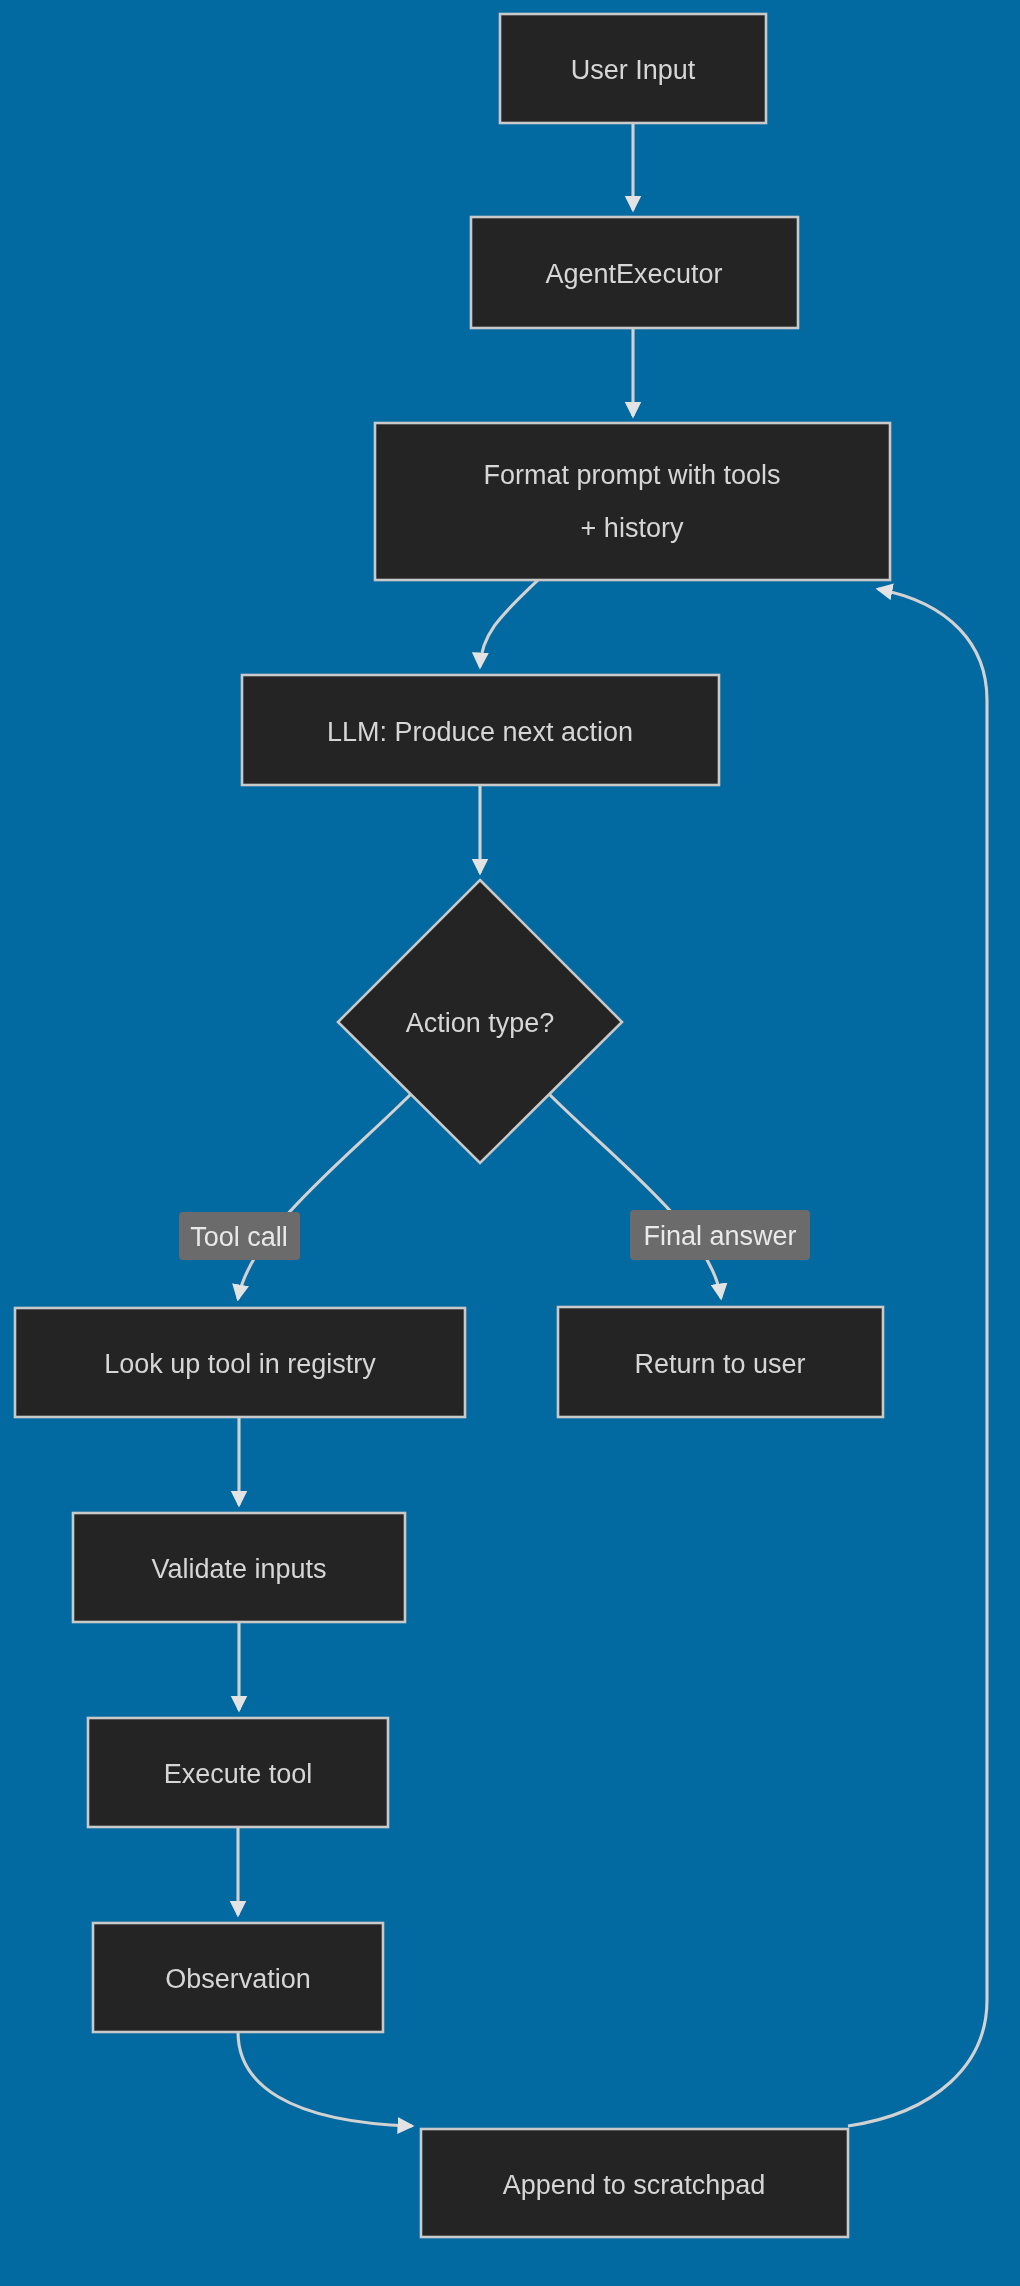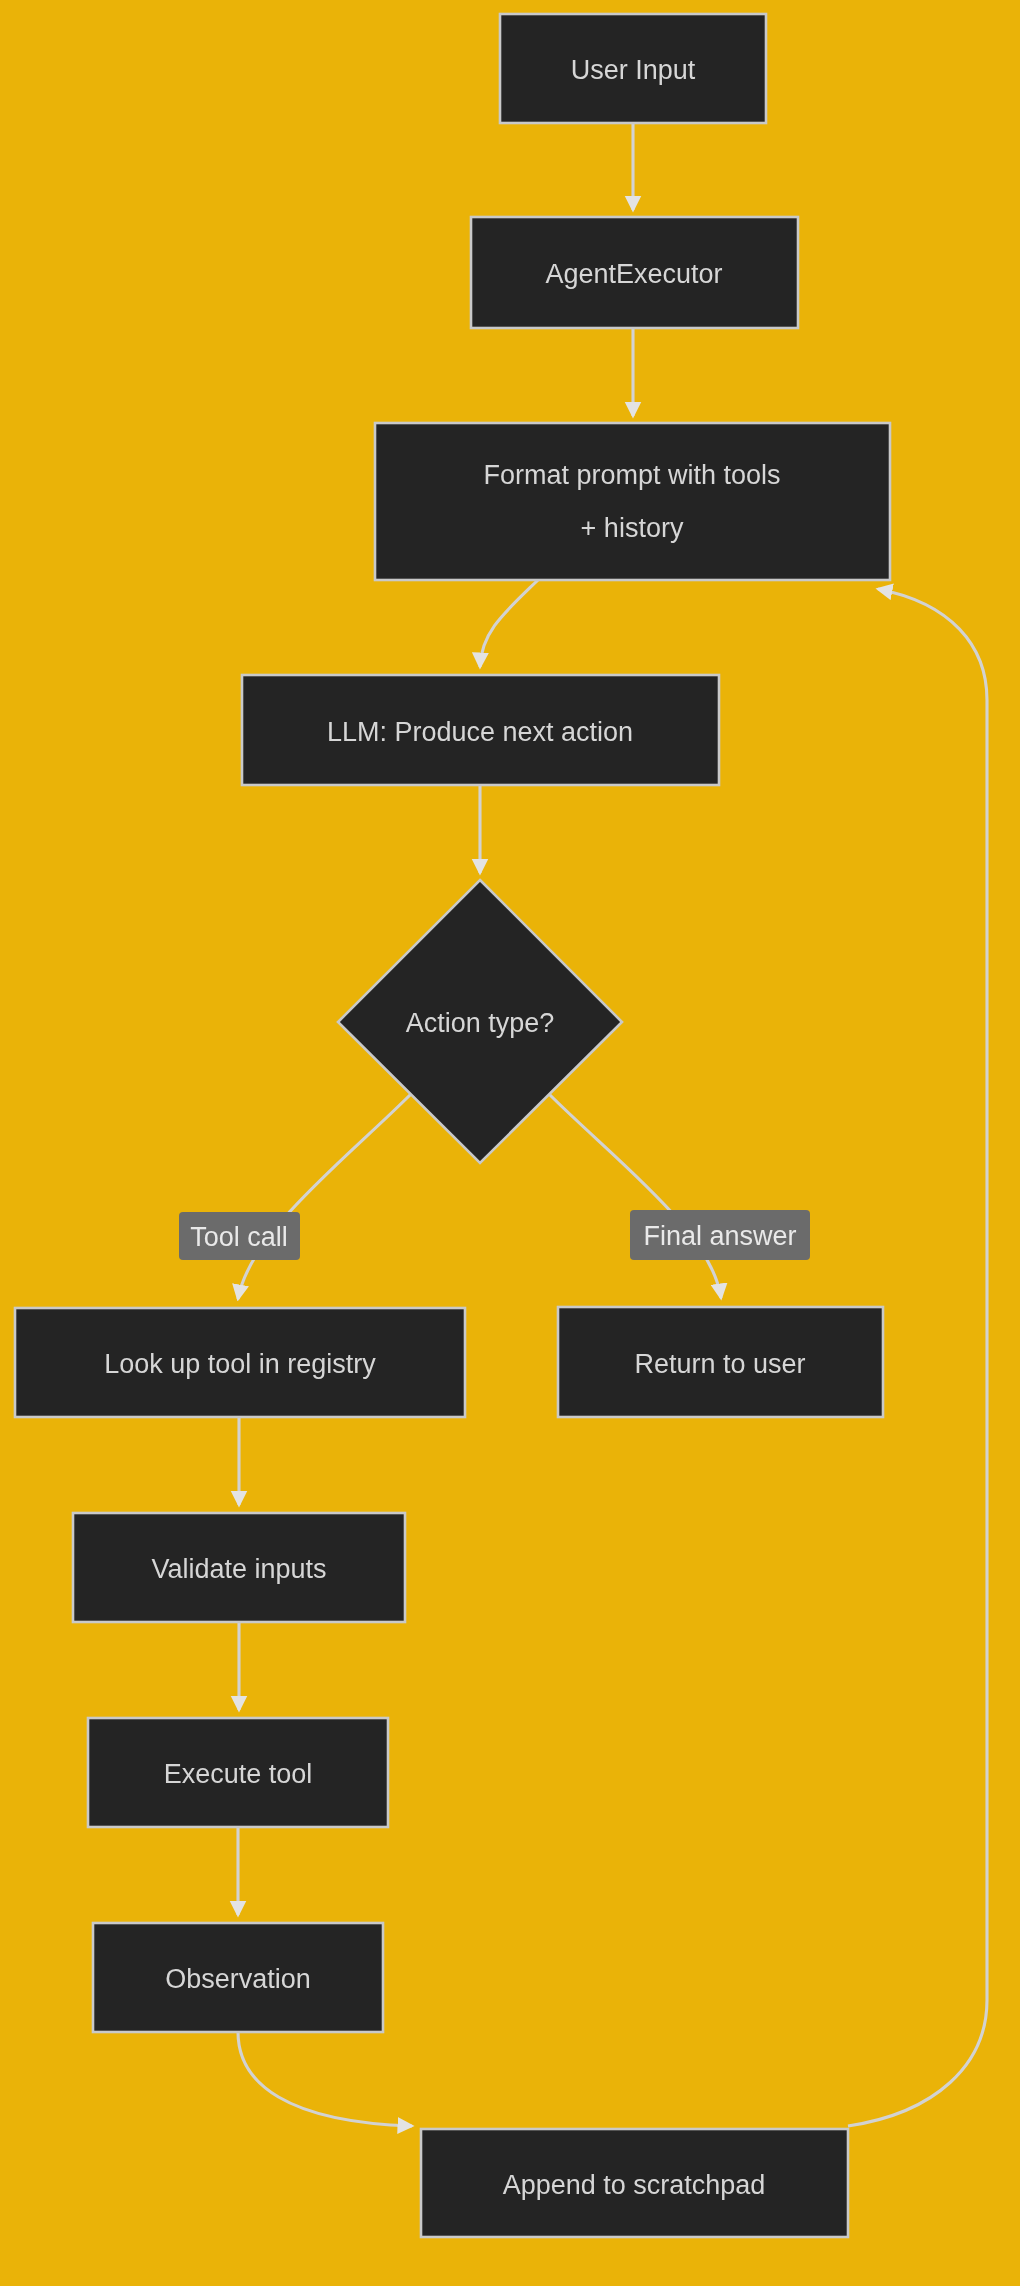--- a/index.html
+++ b/index.html
@@ -1,16 +1,16 @@
 <!DOCTYPE html>
 <html><head>
 <meta charset="utf-8">
 <style>
   html,body{margin:0;padding:0;background:#000;}
-  .stage{position:relative;width:1020px;height:2286px;background:#eab308;overflow:hidden;}
+  .stage{position:relative;width:1020px;height:2286px;background:#0369a1;overflow:hidden;}
   svg{display:block;}
   .node{fill:#242424;stroke:#c9c9c9;stroke-width:2.6px;}
   .edge{fill:none;stroke:#d2d2d2;stroke-width:3.1px;}
   .nlabel{
     fill:#d6d6d6;
     font-family:"Liberation Sans",sans-serif;
     font-size:27px;
     text-anchor:middle;
     dominant-baseline:central;
   }

